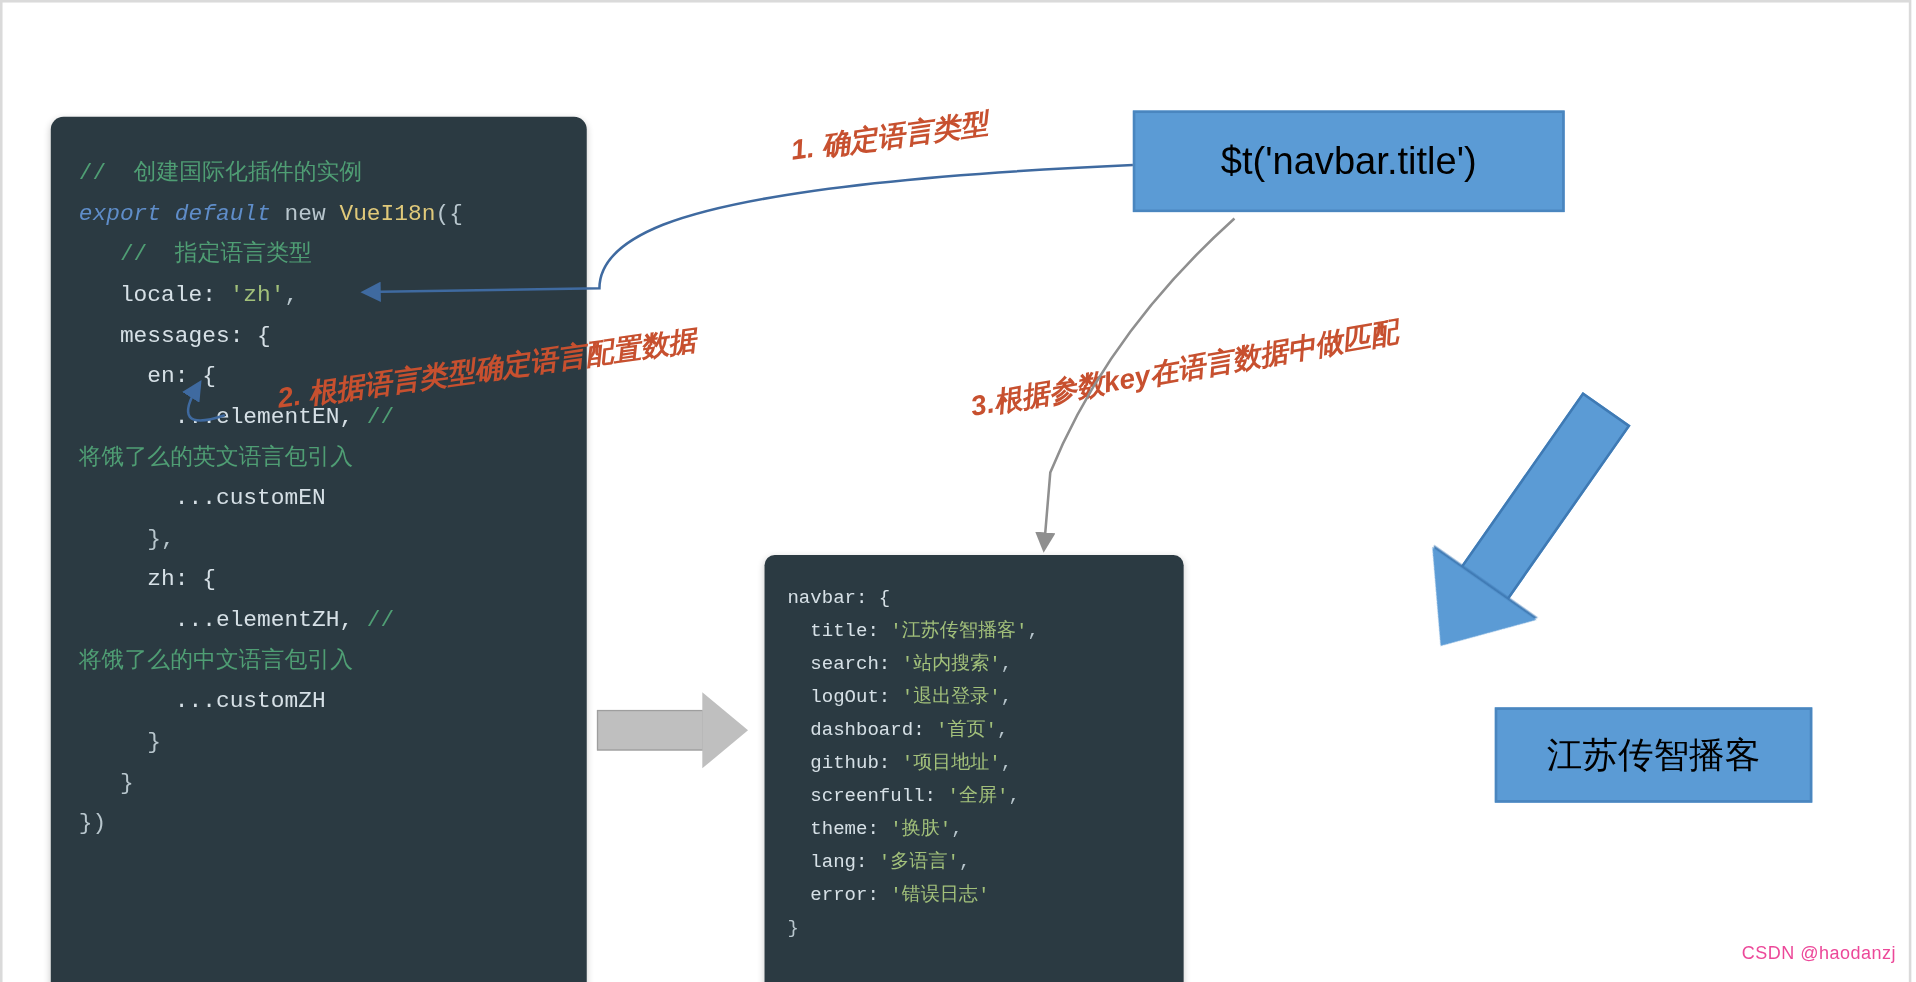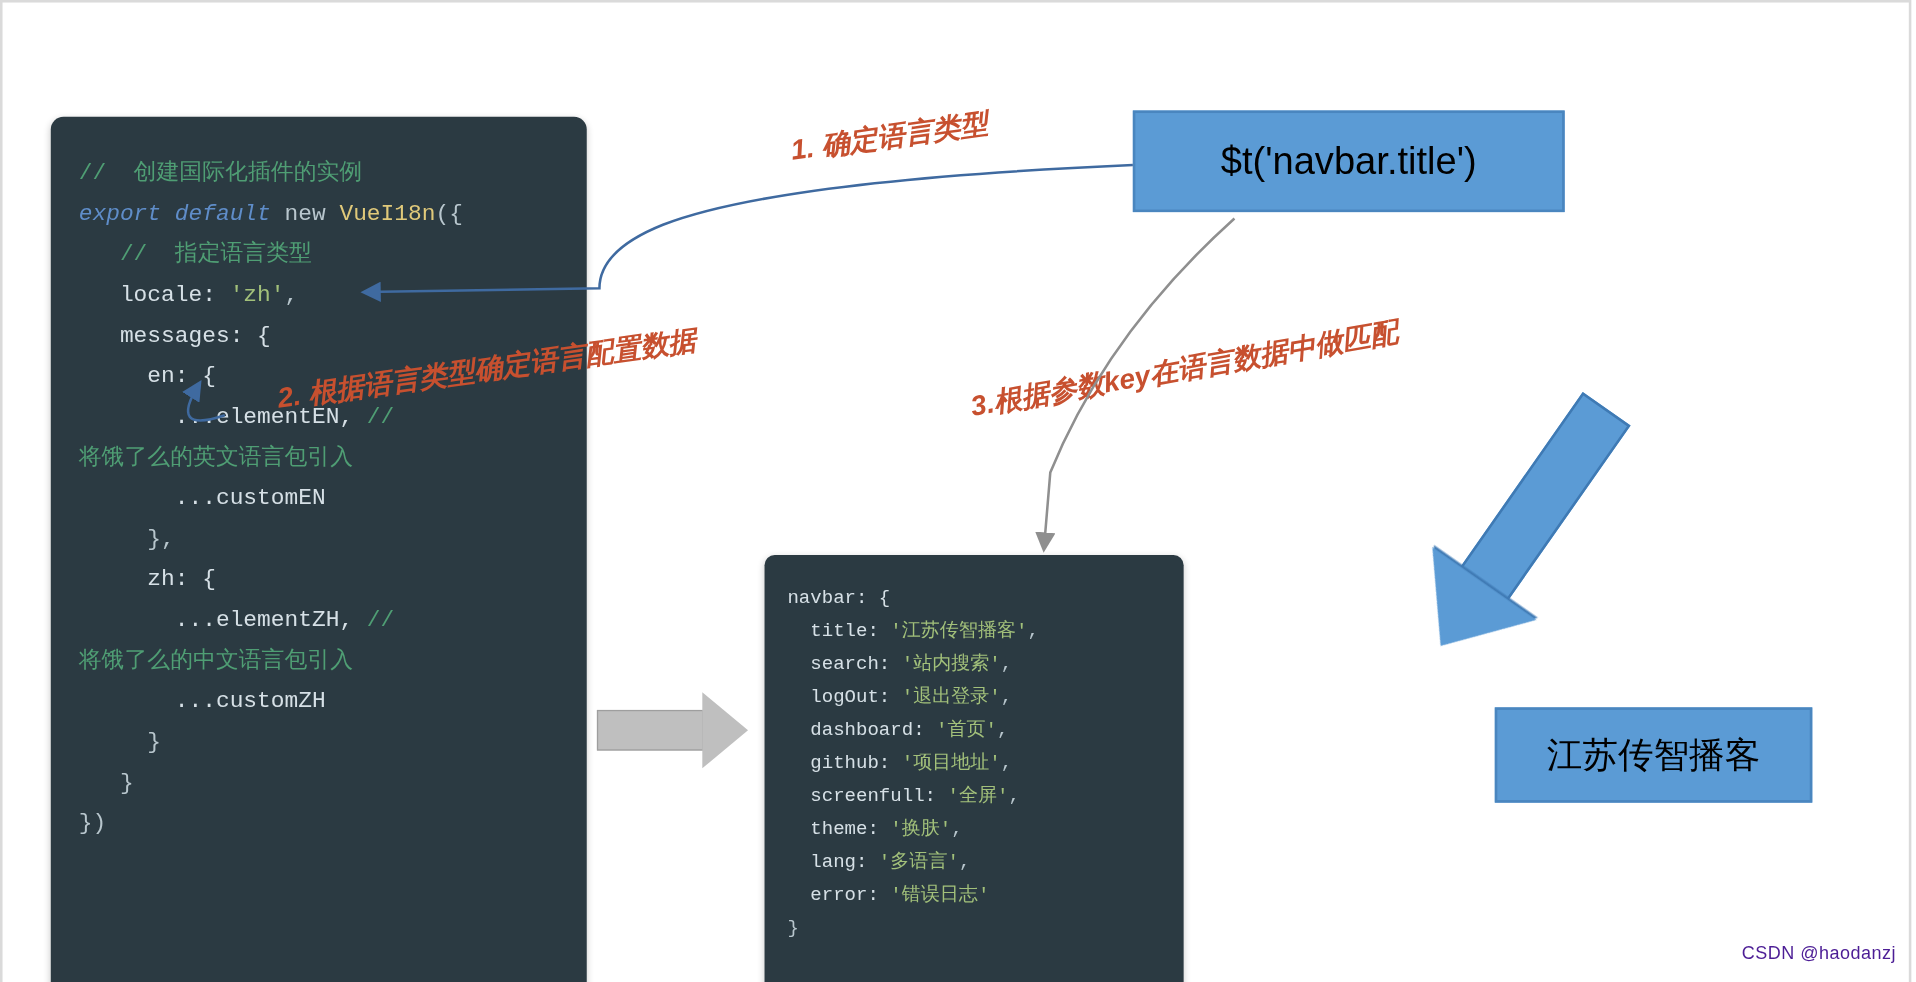--- a/index.html
+++ b/index.html
@@ -148,21 +148,21 @@
   svg.overlay {
     position:absolute; left:0; top:0; width:100%; height:100%;
     pointer-events:none; overflow:visible;
   }
 
   .watermark {
     position:absolute;
     right: 20px;
     bottom: 18px;
     font: 18px Arial, sans-serif;
-    color:#4c1d95;
+    color:#ec4899;
     letter-spacing:.5px;
   }
 </style>
 </head>
 <body>
 
 <div class="diagram-area">
 
   <div class="code-left"><span class="cmt">//  创建国际化插件的实例</span>
 <span class="kw">export</span><span class="kw2"> default</span><span class="punc"> new </span><span class="type">VueI18n</span><span class="punc">({</span>

